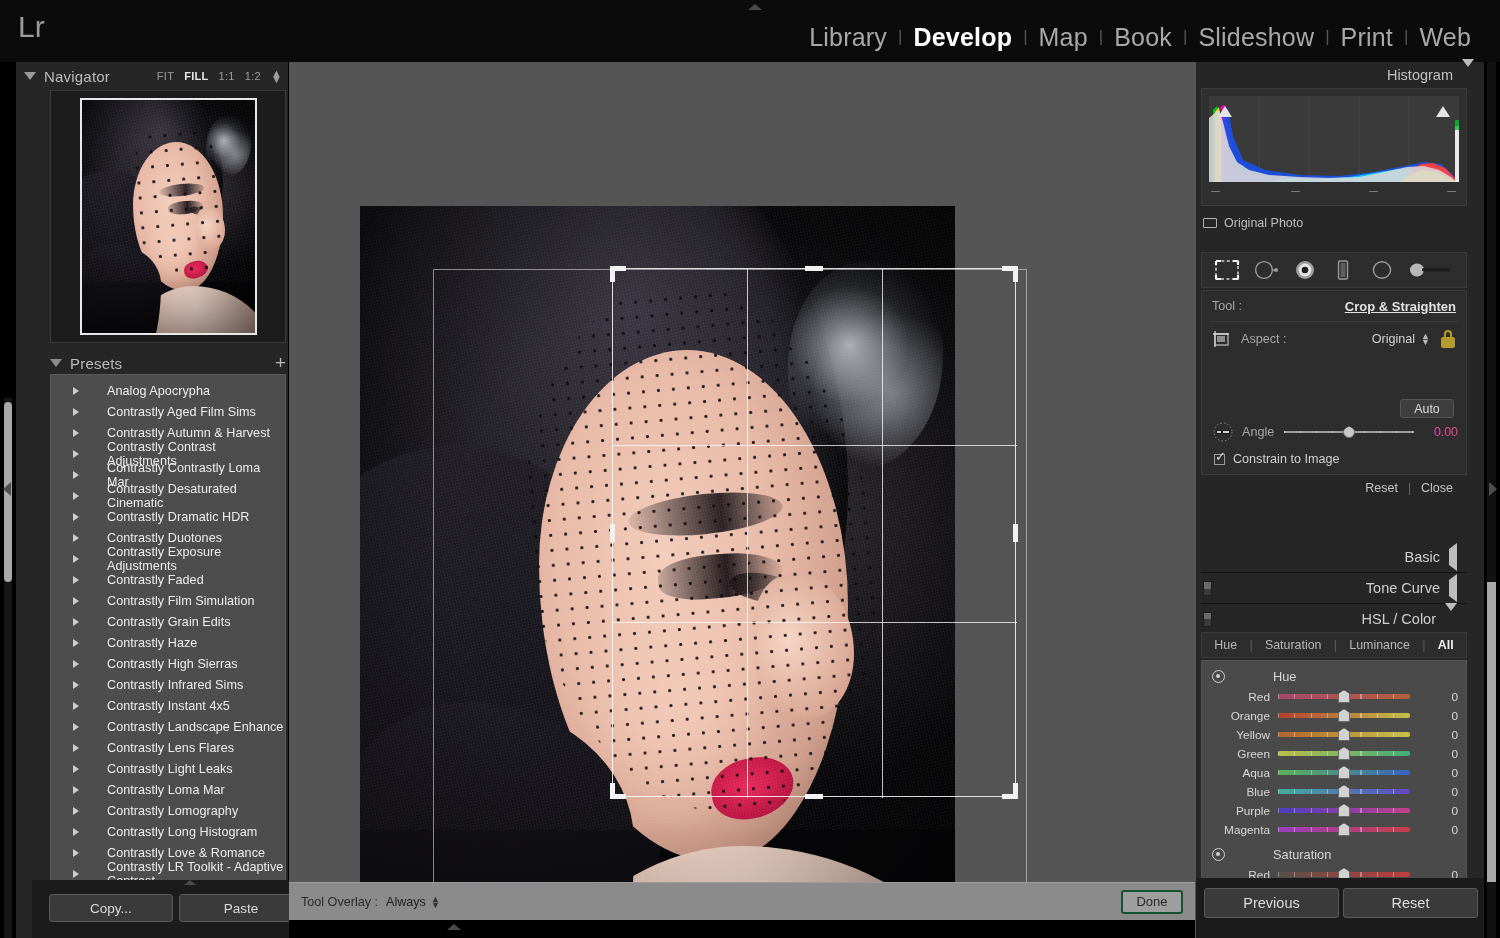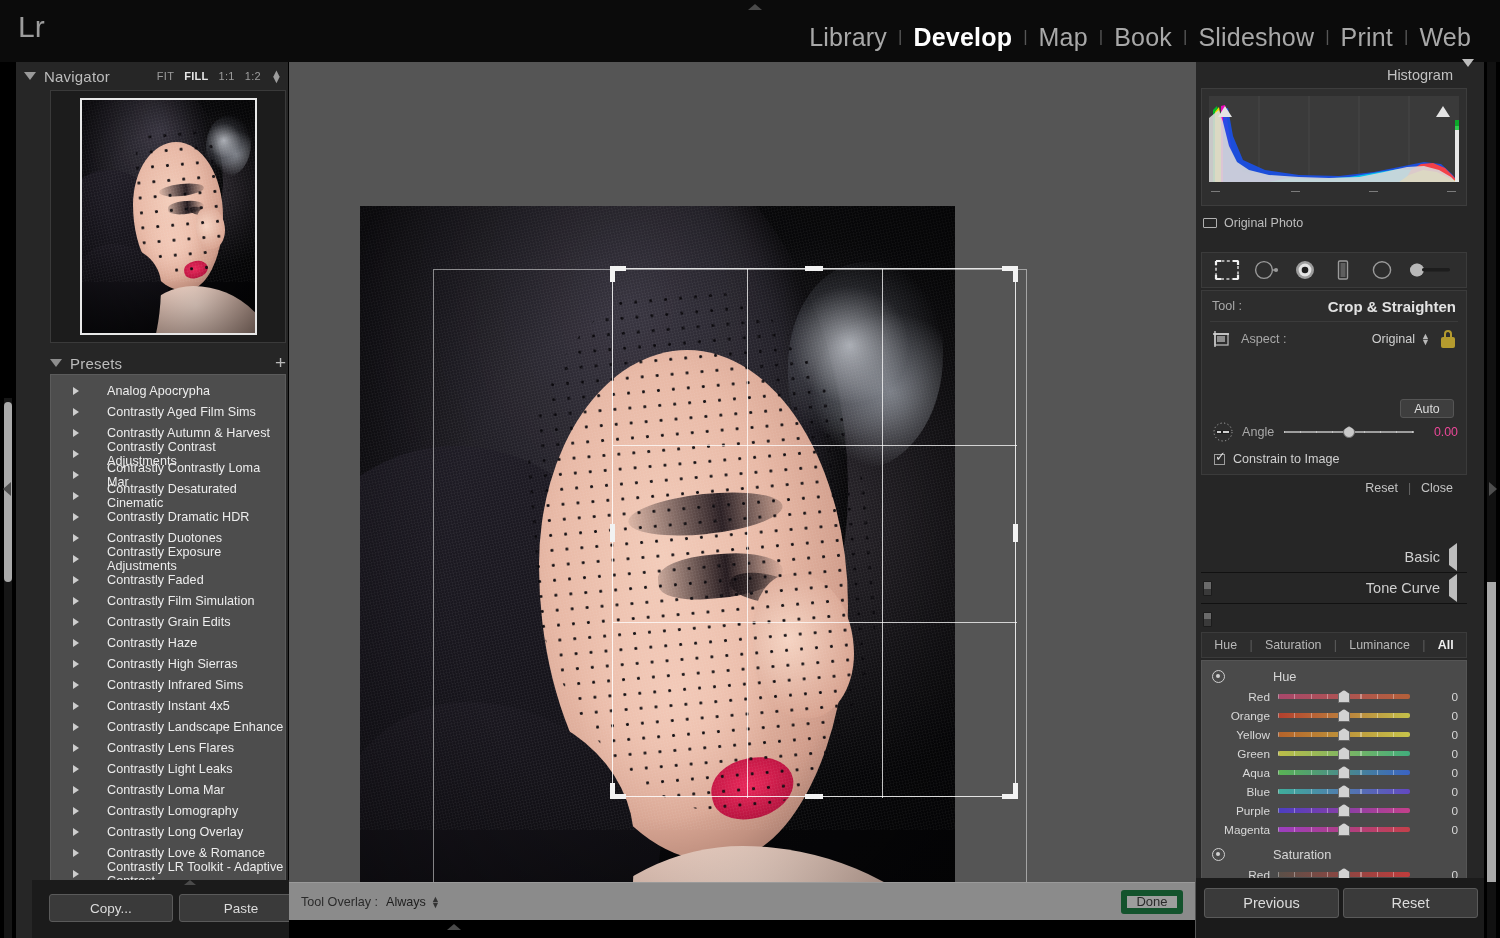--- a/index.html
+++ b/index.html
@@ -299,21 +299,21 @@
     display: flex; align-items: center; padding: 0 12px;
   }
   .tool-overlay-label { color: #2b2b2b; font-size: 12.6px; }
   .tool-overlay-val { color: #1e1e1e; font-size: 12.6px; margin-left: 8px; }
   .stepper2 {
     display: inline-block; margin-left: 5px; font-size: 9px; color: #333;
     line-height: 6px; vertical-align: middle;
   }
   .done-btn {
     margin-left: auto; width: 62px; height: 24px; background: #9e9e9e;
-    border: 6px solid #14532d; border-radius: 3px; color: #2a2a2a; font-size: 13px;
+    border: 2px solid #14532d; border-radius: 3px; color: #2a2a2a; font-size: 13px;
     display: flex; align-items: center; justify-content: center; cursor: pointer;
   }
   .center-bottom {
     position: absolute; left: 0; top: 858px; width: 906px; height: 18px; background: #000;
   }
   .up-tick-center {
     position: absolute; left: 447px; top: 924px;
     width: 0; height: 0; border-left: 7px solid transparent;
     border-right: 7px solid transparent; border-bottom: 6px solid #4a4a4a;
   }
@@ -386,21 +386,21 @@
     display: flex; align-items: center; justify-content: space-around; padding: 0 6px;
   }
   .tool-ic { cursor: pointer; display: flex; align-items: center; justify-content: center; }
 
   .crop-panel {
     position: absolute; left: 1201px; top: 228px; width: 266px; height: 185px;
     background: #2d2d2d; border: 1px solid #3b3b3b;
   }
   .row { display: flex; align-items: center; height: 30px; padding: 0 10px; }
   .lbl { color: #a8a8a8; font-size: 12.6px; }
-  .val { color: #e2e2e2; font-size: 15px; font-weight: bold; margin-left: auto; }
+  .val { color: #e2e2e2; font-size: 13px; font-weight: bold; margin-left: auto; text-decoration: underline; }
   .div-line { height: 1px; background: #3b3b3b; margin: 0 8px; }
 
   .aspect-row { display: flex; align-items: center; height: 34px; padding: 0 10px; }
   .aspect-val { color: #cfcfcf; font-size: 12.6px; margin-left: auto; }
   .lock {
     width: 16px; height: 18px; margin-left: 10px; position: relative; cursor: pointer;
   }
   .lock-body {
     position: absolute; left: 1px; bottom: 0; width: 14px; height: 11px;
     background: #b59b2e; border-radius: 2px;
@@ -686,21 +686,21 @@
           <div class="preset-item">
             <span class="preset-tri"></span>
             <span>Contrastly Loma Mar</span>
           </div>
           <div class="preset-item">
             <span class="preset-tri"></span>
             <span>Contrastly Lomography</span>
           </div>
           <div class="preset-item">
             <span class="preset-tri"></span>
-            <span>Contrastly Long Overlay</span>
+            <span>Contrastly Long Histogram</span>
           </div>
           <div class="preset-item">
             <span class="preset-tri"></span>
             <span>Contrastly Love &amp; Romance</span>
           </div>
           <div class="preset-item">
             <span class="preset-tri"></span>
             <span>Contrastly LR Toolkit - Adaptive Contrast</span>
           </div>
         </div>
@@ -909,20 +909,24 @@
     <div class="rsec-line" style="top:510px;"></div>
 
     <div class="sw" style="top:519px;"></div>
     <div class="rsec" style="top:511px;">
       <span>Tone Curve</span>
       <span class="tri" style="margin-left:9px;"><span class="tri-l"></span></span>
     </div>
     <div class="rsec-line" style="top:541px;"></div>
 
     <div class="sw" style="top:550px;"></div>
+    <div class="rsec" style="top:542px;">
+      <span>HSL / Color</span>
+      <span class="tri" style="margin-left:9px;"><span class="tri-d"></span></span>
+    </div>
 
     <div class="hsl-tabs" id="hsltabs">
         <span>Hue</span>
         <span class="tabsep">|</span>
         <span>Saturation</span>
         <span class="tabsep">|</span>
         <span>Luminance</span>
         <span class="tabsep">|</span>
         <span class="on">All</span>
       </div>

